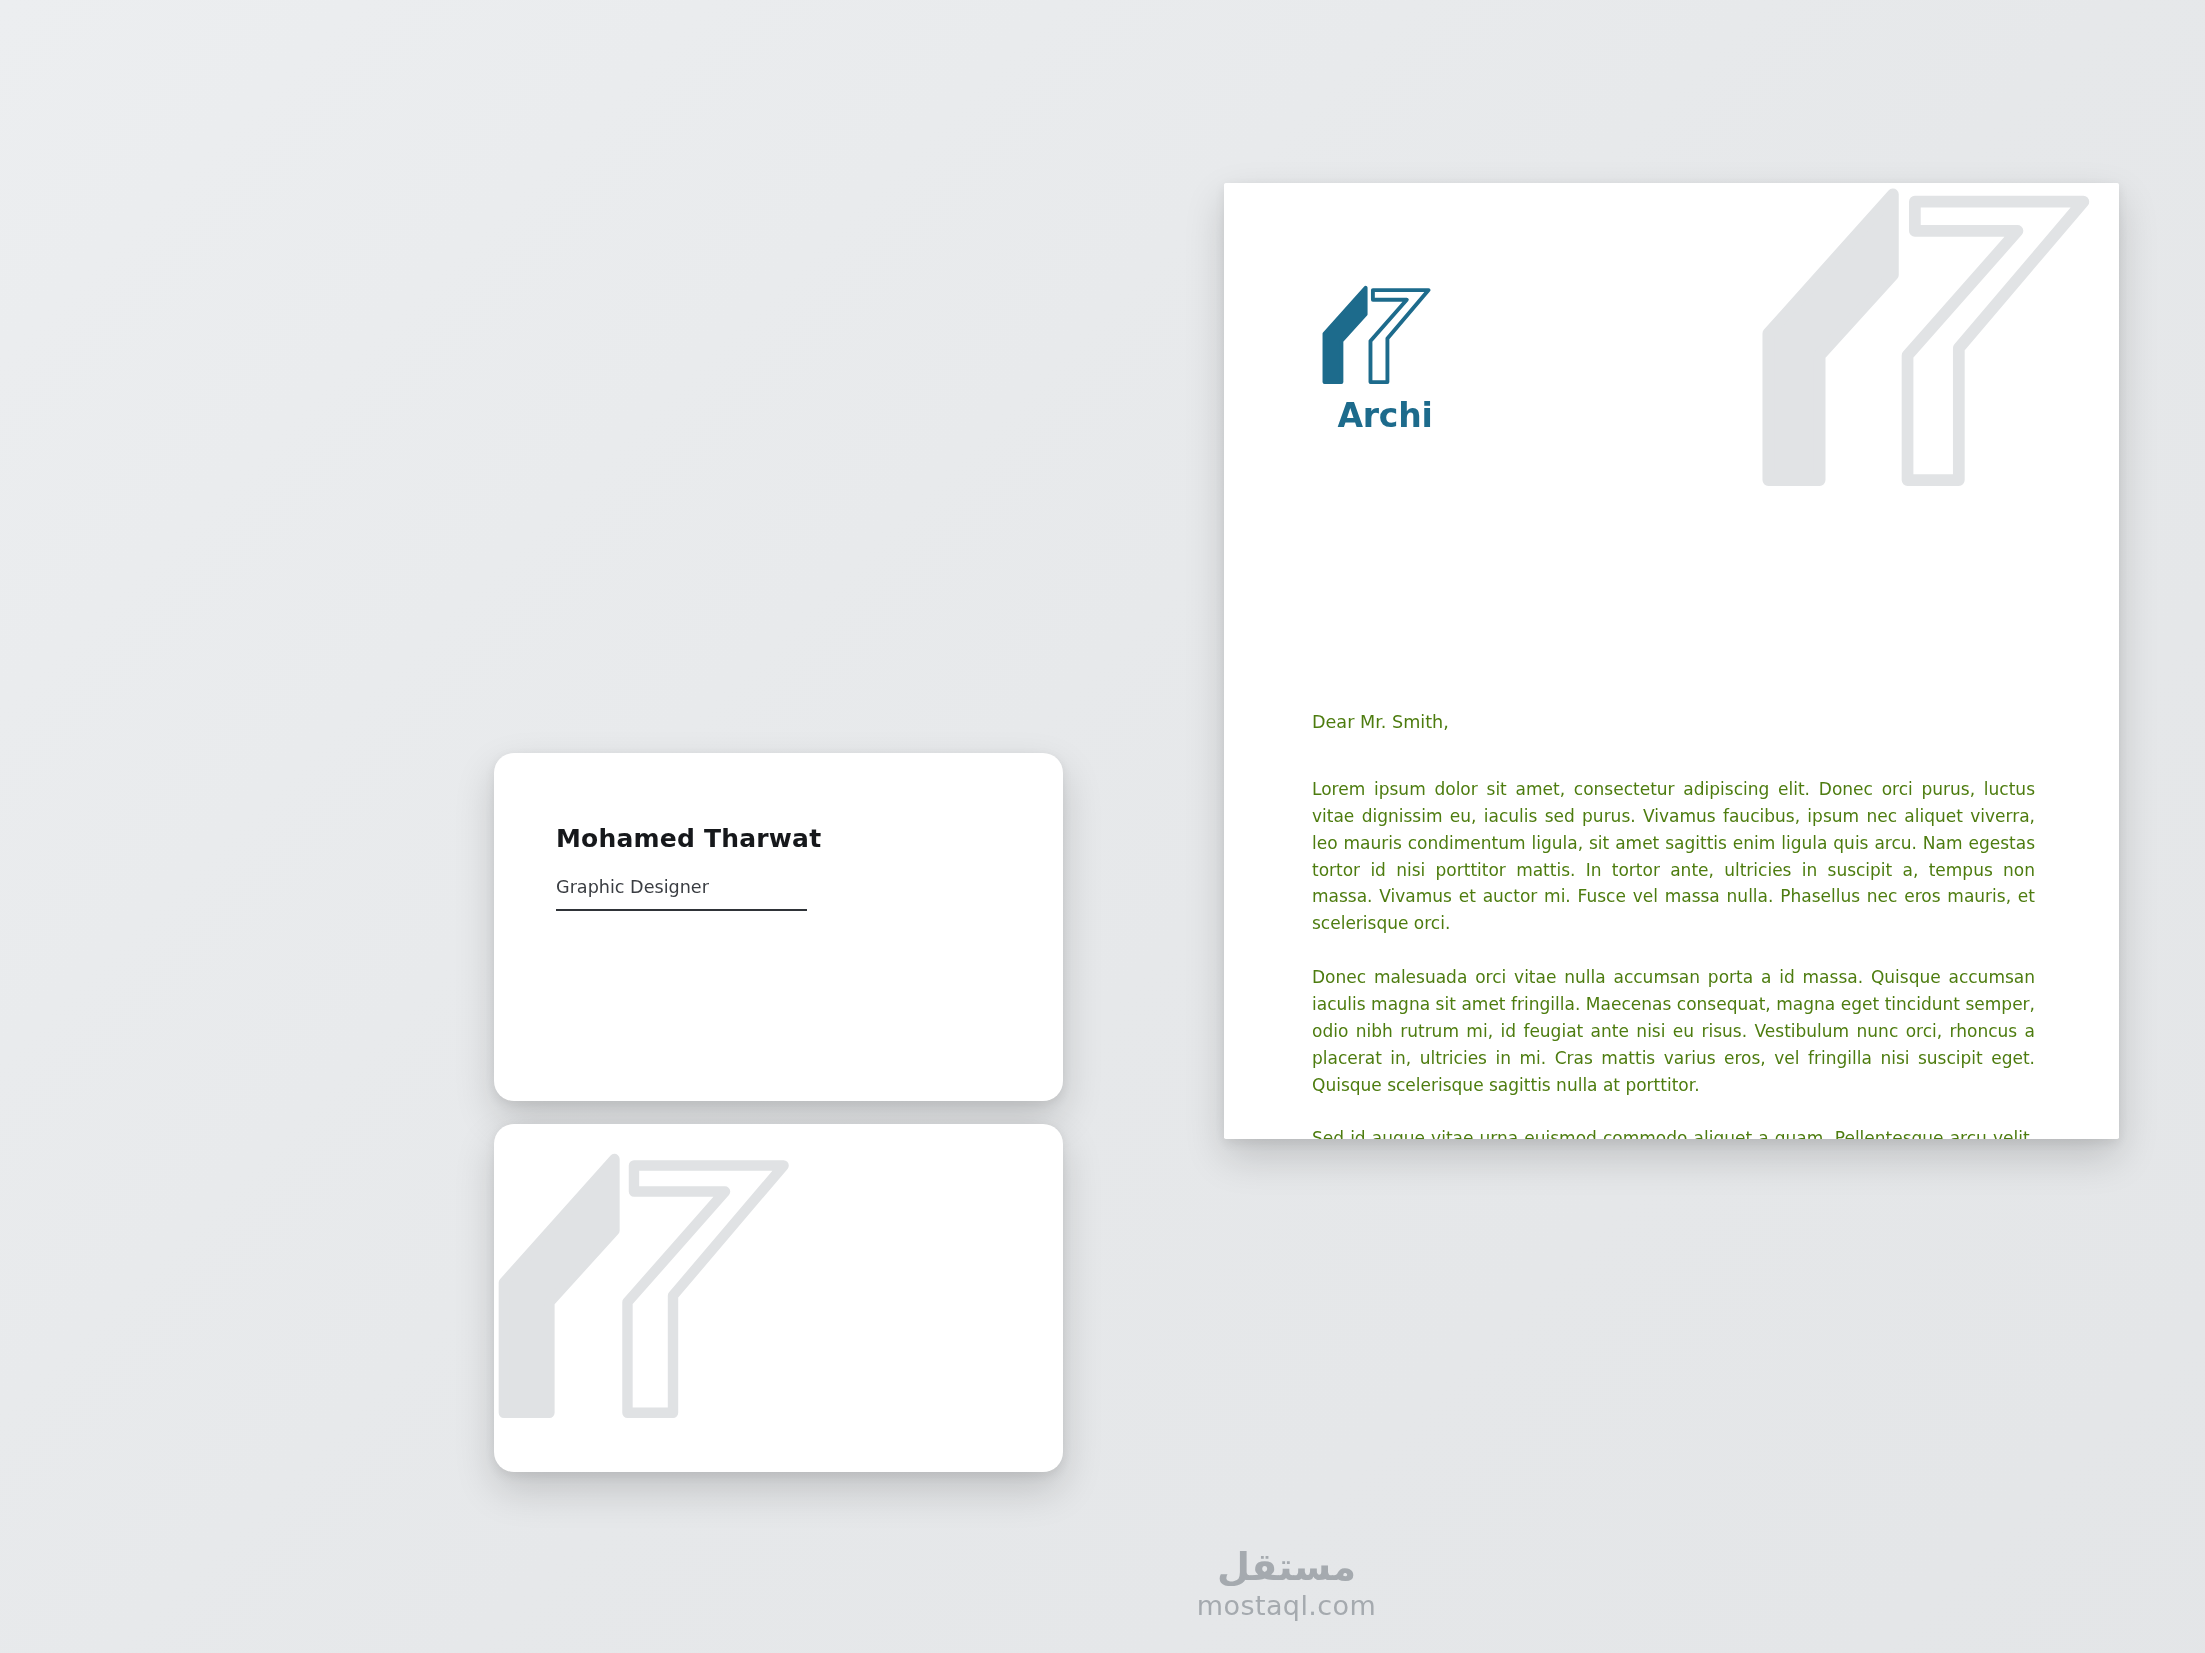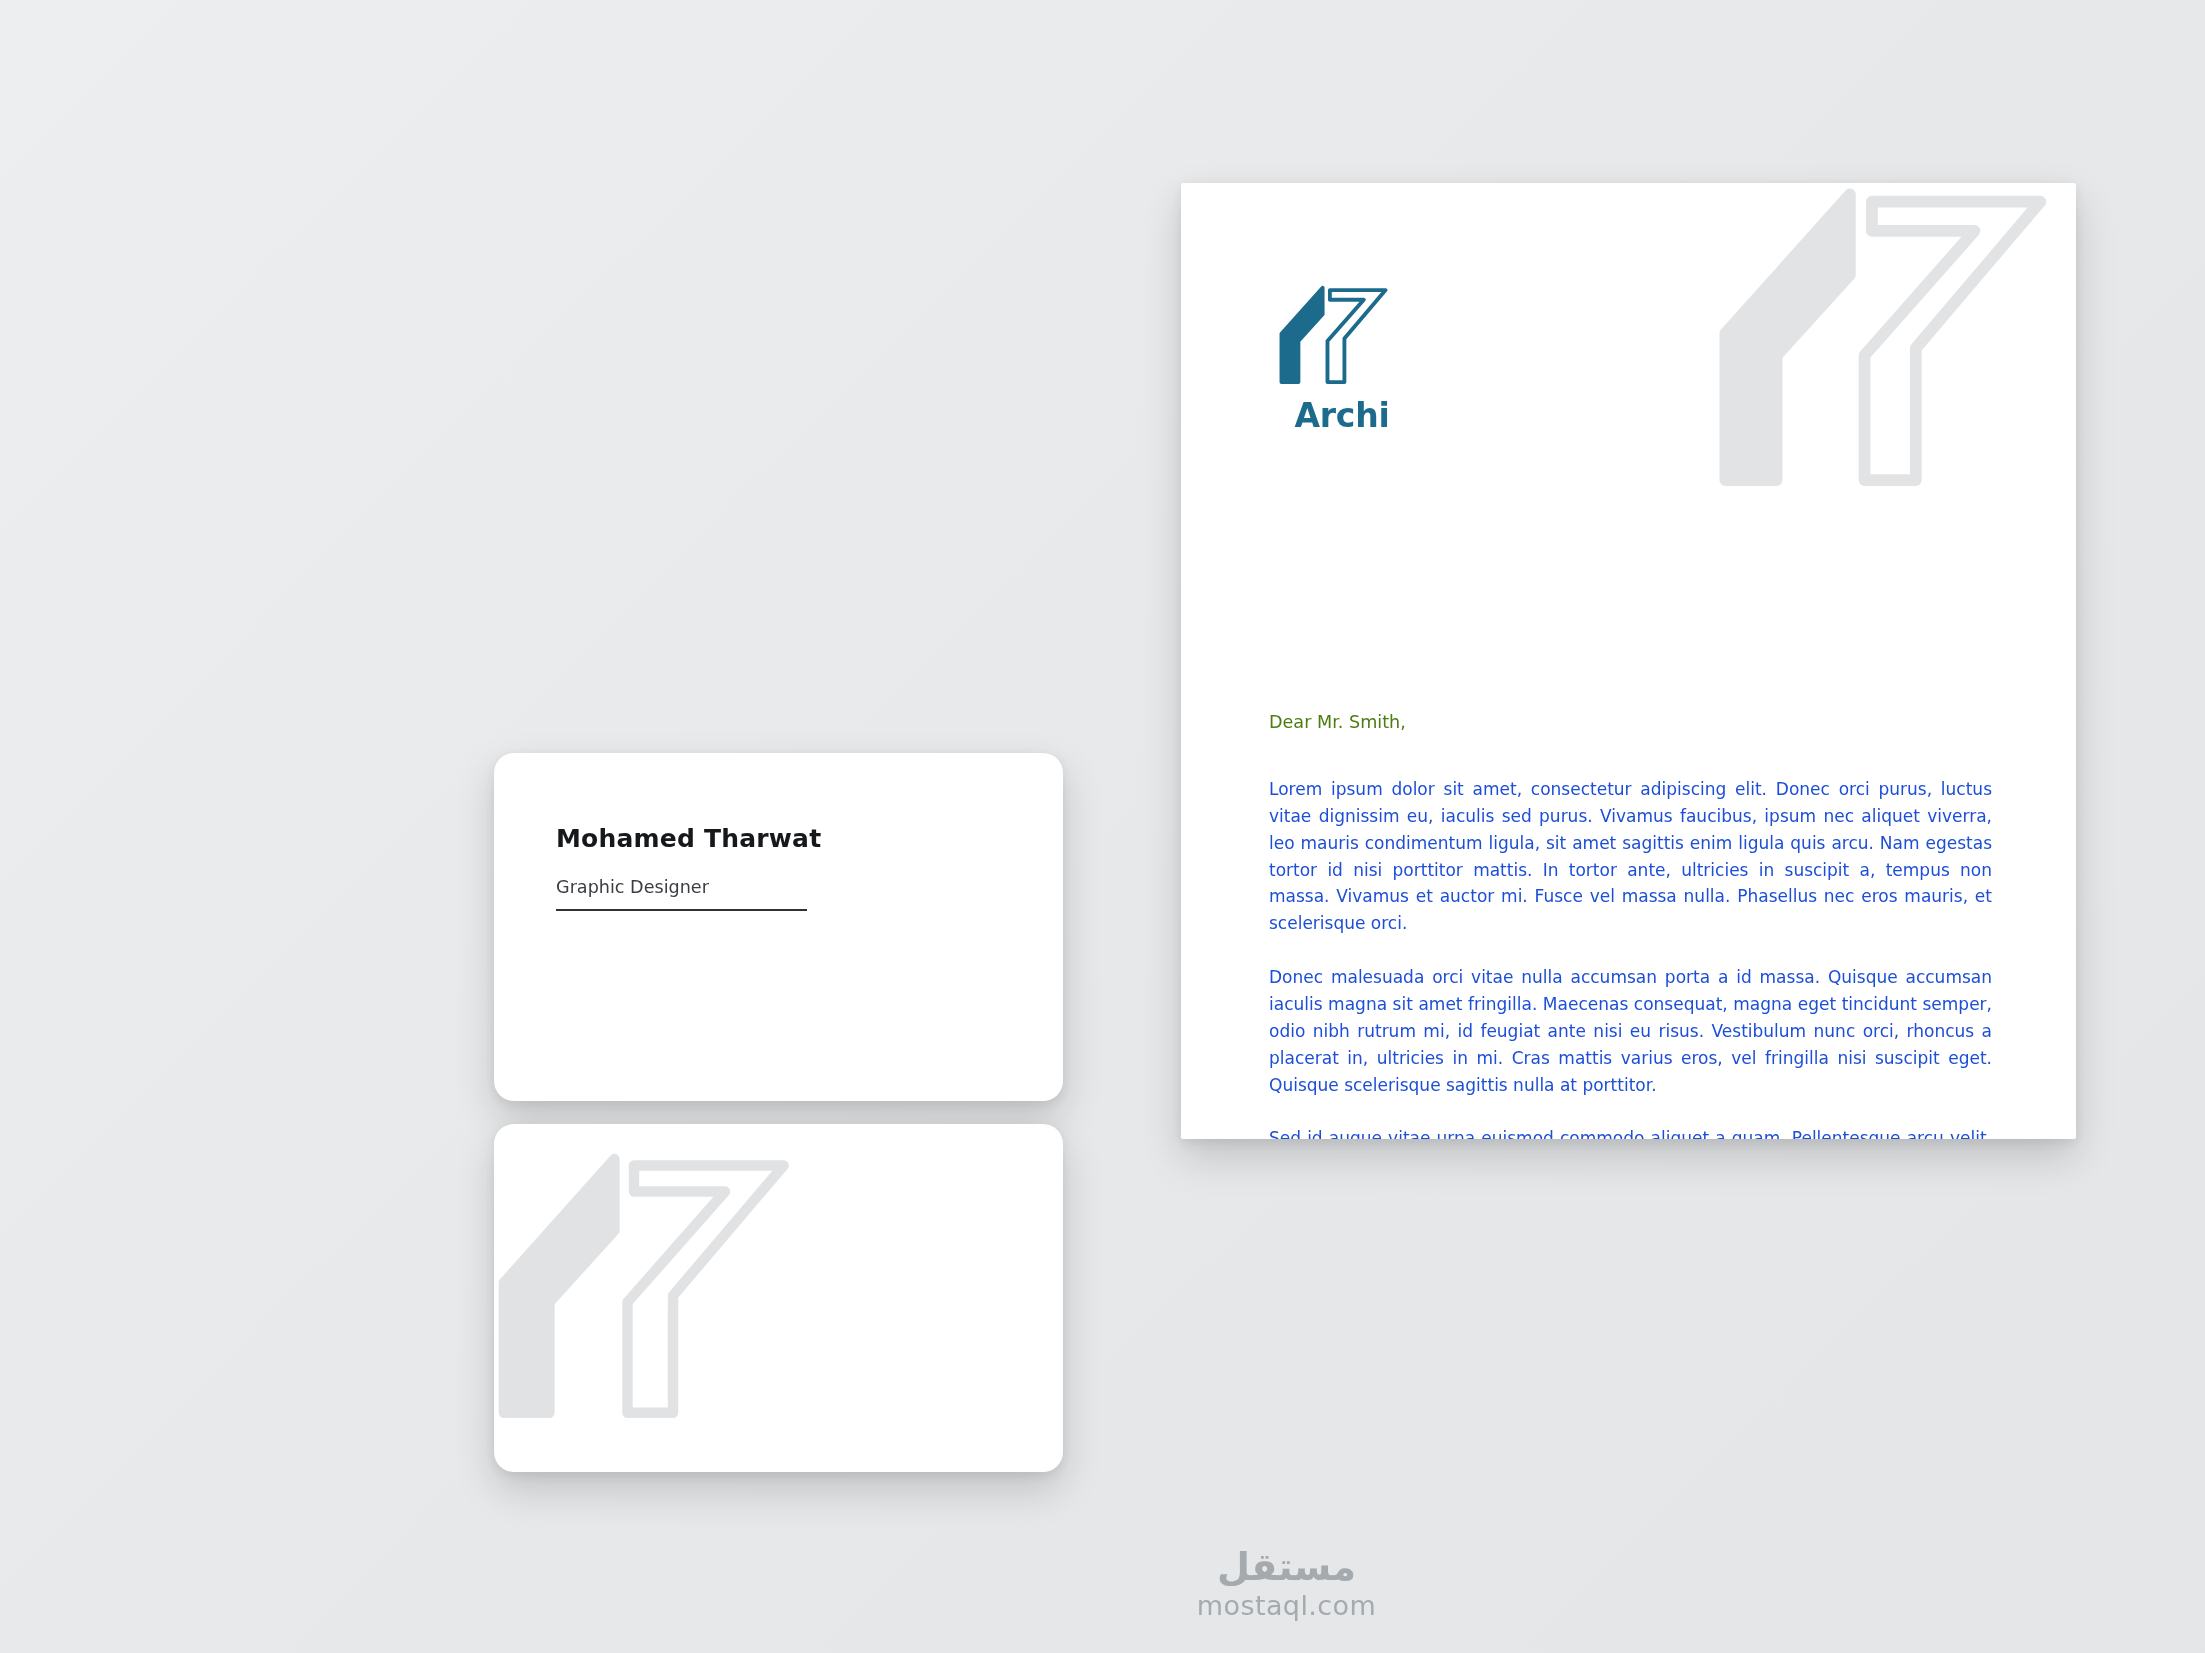--- a/index.html
+++ b/index.html
@@ -90,21 +90,21 @@
   }
   .card-back-watermark {
     position: absolute;
     left: -26.5px;
     top: 8.8px;
     opacity: 1;
   }
 
   
   #letterhead {
-    left: 1181px;
+    left: 1224px;
     top: 183px;
     width: 895px;
     height: 956px;
     border-radius: 1.8px;
   }
   .lh-watermark {
     position: absolute;
     right: -53px;
     top: -17.6px;
   }
@@ -124,21 +124,21 @@
     font-size: 17.6px;
     color: #4d7c0f;
     margin-bottom: 44px;
     font-family: "DejaVu Sans", sans-serif;
   }
   .lh-para {
     font-size: 17px;
     line-height: 1.58;
     text-align: justify;
     margin: 0 0 27px 0;
-    color: #1d4ed8;
+    color: #4d7c0f;
     font-family: "DejaVu Sans", sans-serif;
   }
   .lh-signoff {
     position: absolute;
     left: 666px;
     top: 1191px;
     width: 185px;
   }
   .lh-sincerely {
     font-size: 17px;

